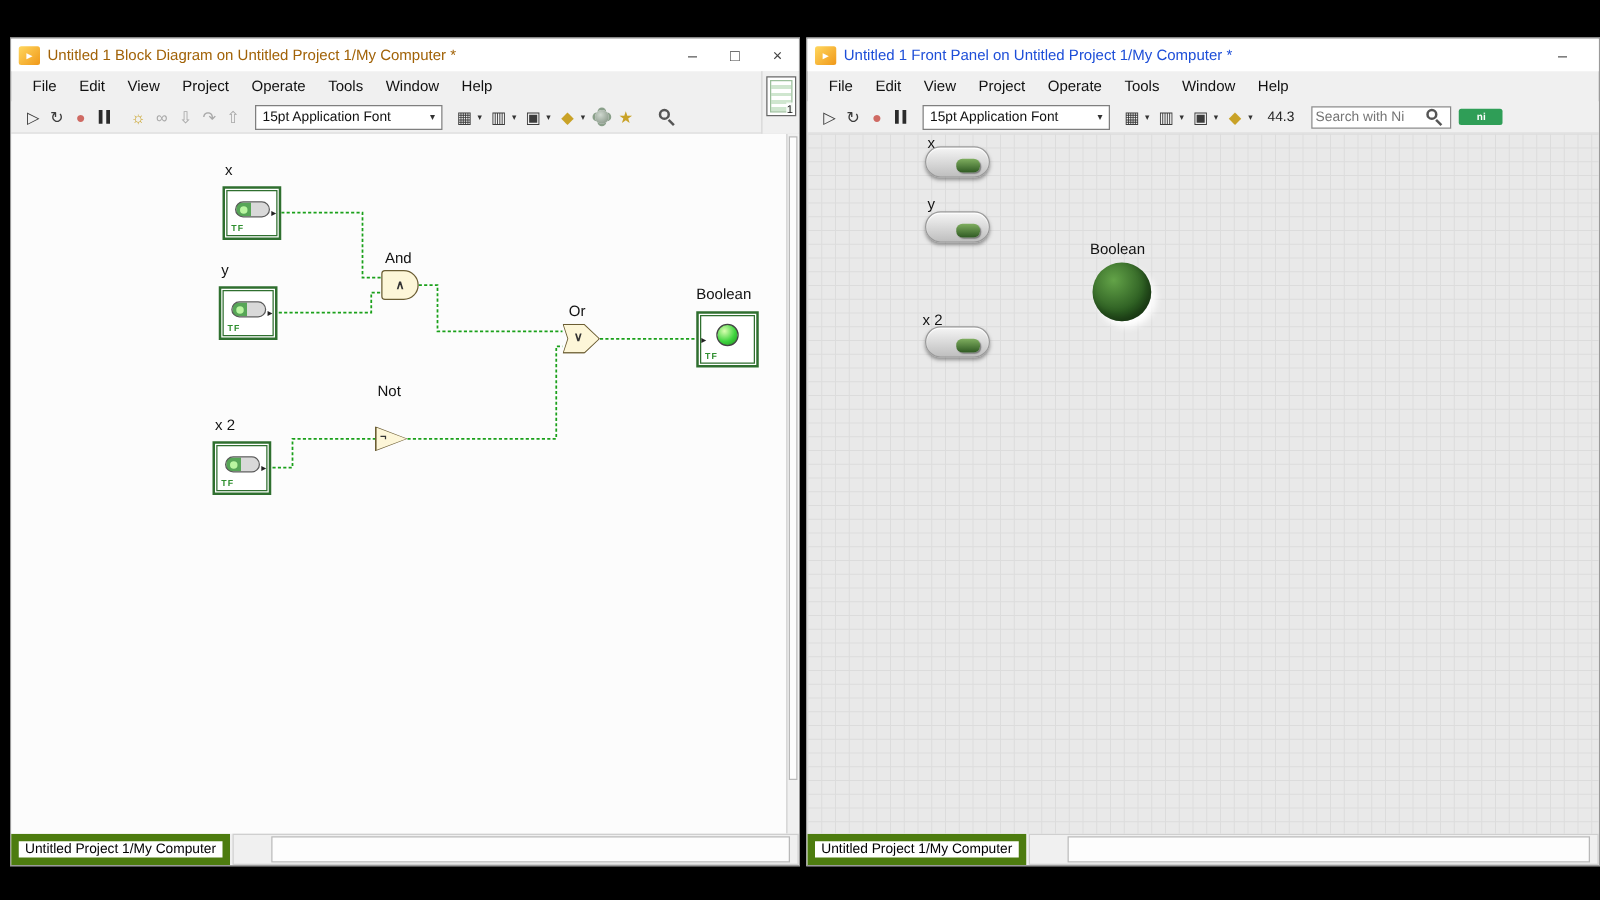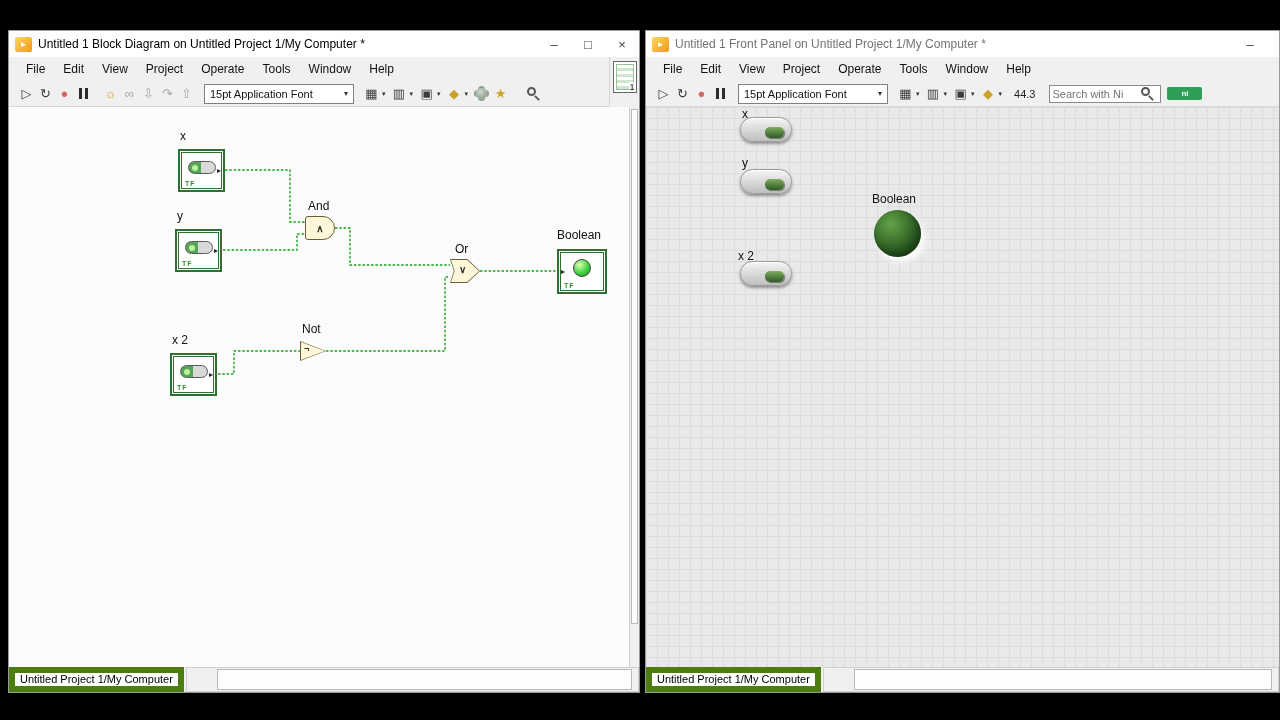--- a/index.html
+++ b/index.html
@@ -3,22 +3,22 @@
 <meta charset="utf-8">
 <style>
   *{margin:0;padding:0;box-sizing:border-box}
   html,body{width:1280px;height:720px;overflow:hidden}
   body{background:#000;position:relative;font-family:"Liberation Sans",sans-serif}
   .window{position:absolute;top:30px;height:663px;background:#f0f0f0;border:1px solid #9a9a9a;display:flex;flex-direction:column}
   #win-left{left:8px;width:632px}
   #win-right{left:645px;width:635px}
   .titlebar{flex:0 0 26px;background:#fff;display:flex;align-items:center;padding-left:6px;gap:6px}
   .lv-logo{width:17px;height:15px;border-radius:2px;background:linear-gradient(135deg,#ffd75e,#f09819);color:#fff;font-size:8px;display:flex;align-items:center;justify-content:center;flex:0 0 auto}
-  .title{font-size:12px;color:#000000;white-space:nowrap;overflow:hidden}
-  #win-right .title{color:#737373}
+  .title{font-size:12px;color:#a16207;white-space:nowrap;overflow:hidden}
+  #win-right .title{color:#1d4ed8}
   .win-controls{margin-left:auto;display:flex;height:100%}
   .win-btn{width:34px;display:flex;align-items:center;justify-content:center;font-size:13px;color:#444}
   .menubar{flex:0 0 24px;display:flex;align-items:flex-start;padding-left:8px}
   .menu-item{padding:0 9px;font-size:12px;color:#111;line-height:24px}
   .toolbar{flex:0 0 26px;display:flex;align-items:center;padding-left:8px;background:#f0f0f0;border-bottom:1px solid #d8d8d8}
   .tb-btn{min-width:19px;height:20px;display:flex;align-items:center;justify-content:center;font-size:13px;color:#3c3c3c}
   .tb-caret{font-size:7px;color:#333;margin:0 4px 0 1px}
   .dim{color:#a8a8a8}
   .red{color:#cf6a63}
   .gold{color:#c9a227}
@@ -187,21 +187,21 @@
       <span class="gate-glyph">∧</span>
     </div>
 
     <span class="bd-label" style="left:446px;top:135px">Or</span>
     <div class="gate gate-or" style="left:441px;top:152px">
       <span class="shape-o"></span>
       <span class="shape-i"></span>
       <span class="gate-glyph">∨</span>
     </div>
 
-    <span class="bd-label" style="left:293px;top:215px">Not</span>
+    <span class="bd-label" style="left:293px;top:199px">Not</span>
     <div class="gate gate-not" style="left:291px;top:234px">
       <span class="shape-o"></span>
       <span class="shape-i"></span>
       <span class="gate-glyph">¬</span>
     </div>
 
     <span class="bd-label" style="left:548px;top:121px">Boolean</span>
     <div class="bd-term" style="left:548px;top:142px;width:50px;height:45px">
       <div class="bd-term-in">
         <span class="bd-led"></span>

